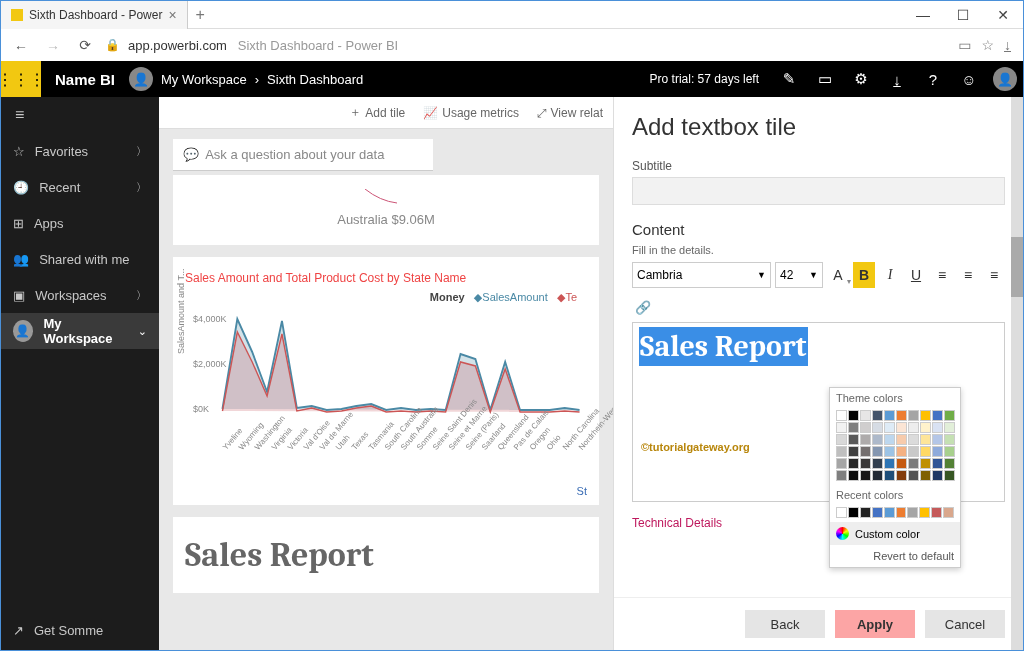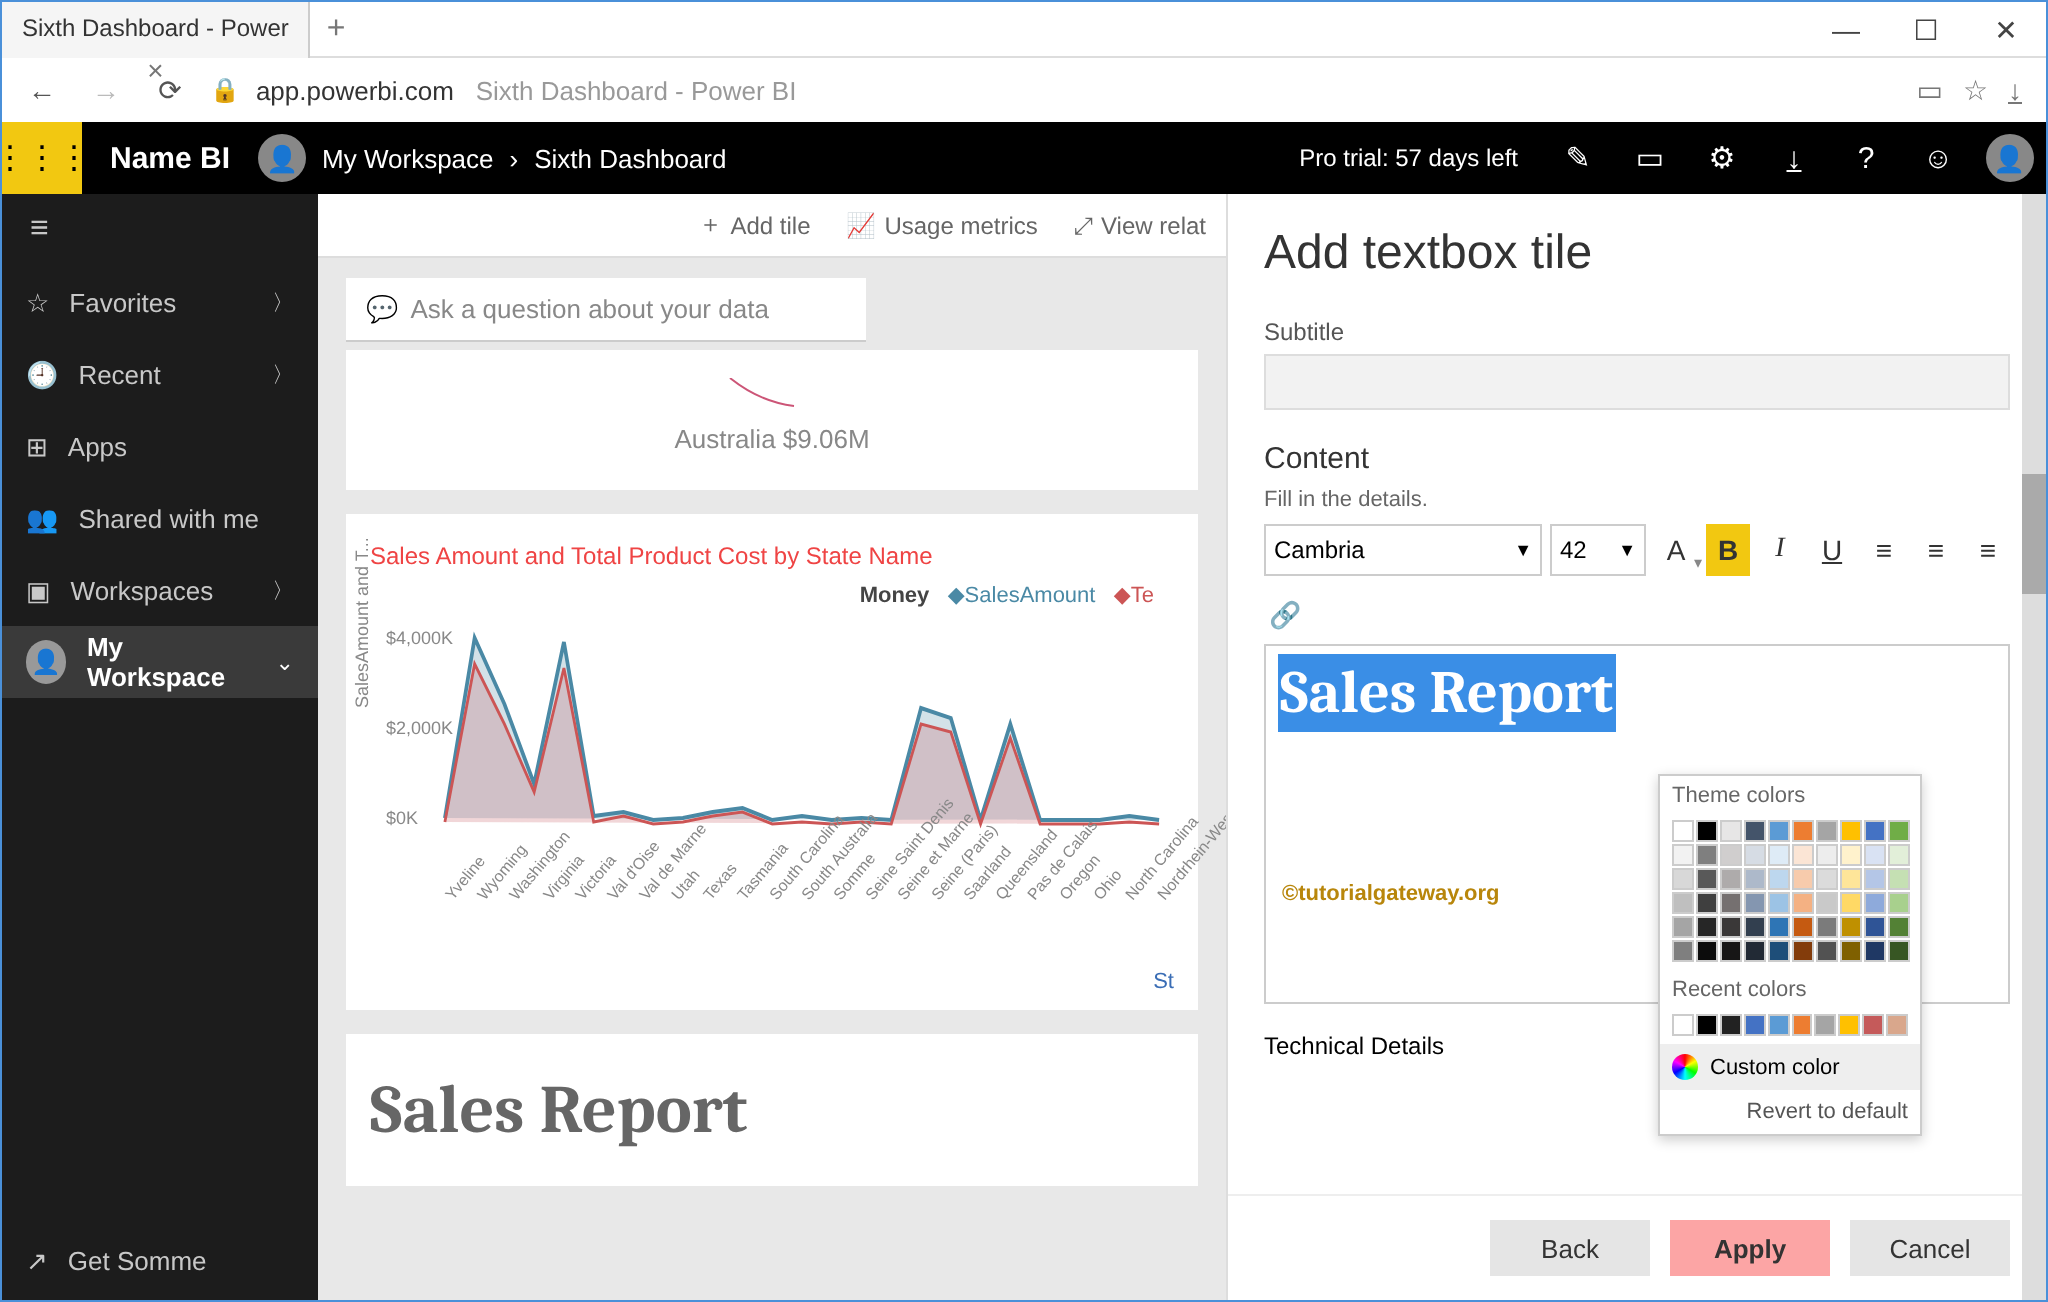--- a/index.html
+++ b/index.html
@@ -1,20 +1,20 @@
 <!DOCTYPE html>
 <html><head>
 <meta charset="utf-8">
 <style>
 * { margin: 0; padding: 0; box-sizing: border-box; font-family: "Segoe UI", Tahoma, sans-serif; }
 body { width: 1024px; height: 651px; overflow: hidden; background: #fff; }
 
 .window-frame { border: 1px solid #4a90d9; width: 1024px; height: 651px; display: flex; flex-direction: column; }
 .titlebar { height: 28px; background: #fff; display: flex; align-items: center; border-bottom: 1px solid #ddd; }
-.tab { height: 28px; padding: 0 10px; display: flex; align-items: center; gap: 6px; font-size: 12px; color: #333; border-right: 1px solid #ccc; background: #f5f5f5; flex-direction: column; }
+.tab { height: 28px; padding: 0 10px; display: flex; align-items: center; gap: 6px; font-size: 12px; color: #333; border-right: 1px solid #ccc; background: #f5f5f5; }
 .tab .pbi-icon { width: 12px; height: 12px; background: #f2c811; }
 .tab-close { font-size: 14px; color: #777; }
 .newtab { padding: 0 8px; color: #777; font-size: 16px; }
 .win-controls { margin-left: auto; display: flex; }
 .win-btn { width: 40px; height: 28px; display: flex; align-items: center; justify-content: center; color: #444; font-size: 14px; }
 
 .addressbar { height: 32px; display: flex; align-items: center; gap: 8px; padding: 0 8px; }
 .nav-arrow { width: 24px; height: 24px; display: flex; align-items: center; justify-content: center; color: #555; font-size: 14px; }
 .lock { color: #777; font-size: 12px; }
 .urlbox { flex: 1; font-size: 13px; color: #333; }
@@ -73,21 +73,21 @@
 .fmt-btn.A { position:relative; }
 .fmt-btn.A::after { content:'▾'; font-size:8px; position:absolute; right:-2px; bottom:2px; color:#888;}
 .fmt-btn.bold { background: #f2c811; font-weight: 700; }
 .fmt-btn.italic { font-style: italic; font-family: Georgia, serif;}
 .fmt-btn.underline { text-decoration: underline; }
 .link-row { padding: 4px 0;}
 .link-btn { width: 22px; height: 22px; display: inline-flex; align-items:center; justify-content:center; color:#888; font-size:13px; }
 .editor { border: 1px solid #ccc; height: 180px; padding: 6px; position: relative;}
 .selected-text { background: #3a8ee6; color: #fff; font-family: Cambria, Georgia, serif; font-size: 30px; font-weight: 700; display: inline; padding: 2px 1px;}
 .watermark { position: absolute; bottom: 48px; left: 8px; font-size: 11px; color: #b8860b; font-weight: 600; margin-top: 23px;}
-.tech-link { font-size: 12px; color: #000000; padding: 14px 0; }
+.tech-link { font-size: 12px; color: #be185d; padding: 14px 0; }
 .panel-footer { padding: 12px 18px; display: flex; gap: 10px; justify-content: flex-end; background:#fff; border-top: 1px solid #eee;}
 .pf-btn { width: 80px; height: 28px; display: flex; align-items: center; justify-content: center; font-size: 13px; background:#e5e5e5; color:#333;}
 .pf-btn.apply { background: #fca5a5; font-weight: bold; }
 
 .color-popup { position: absolute; top: 290px; right: 62px; width: 132px; background: #fff; border: 1px solid #ccc; box-shadow: 0 2px 6px rgba(0,0,0,0.2); font-size: 11px; z-index: 100;}
 .pop-label { padding: 4px 6px; color: #666;}
 .swatch-grid { display: grid; grid-template-columns: repeat(10, 11px); gap: 1px; padding: 2px 6px 4px;}
 .sw { width: 11px; height: 11px; border: 1px solid #ccc;}
 .recent-row { display: flex; gap: 1px; padding: 2px 6px 4px;}
 .custom-row { padding: 5px 6px; background: #eee; display: flex; align-items: center; gap: 6px;}

